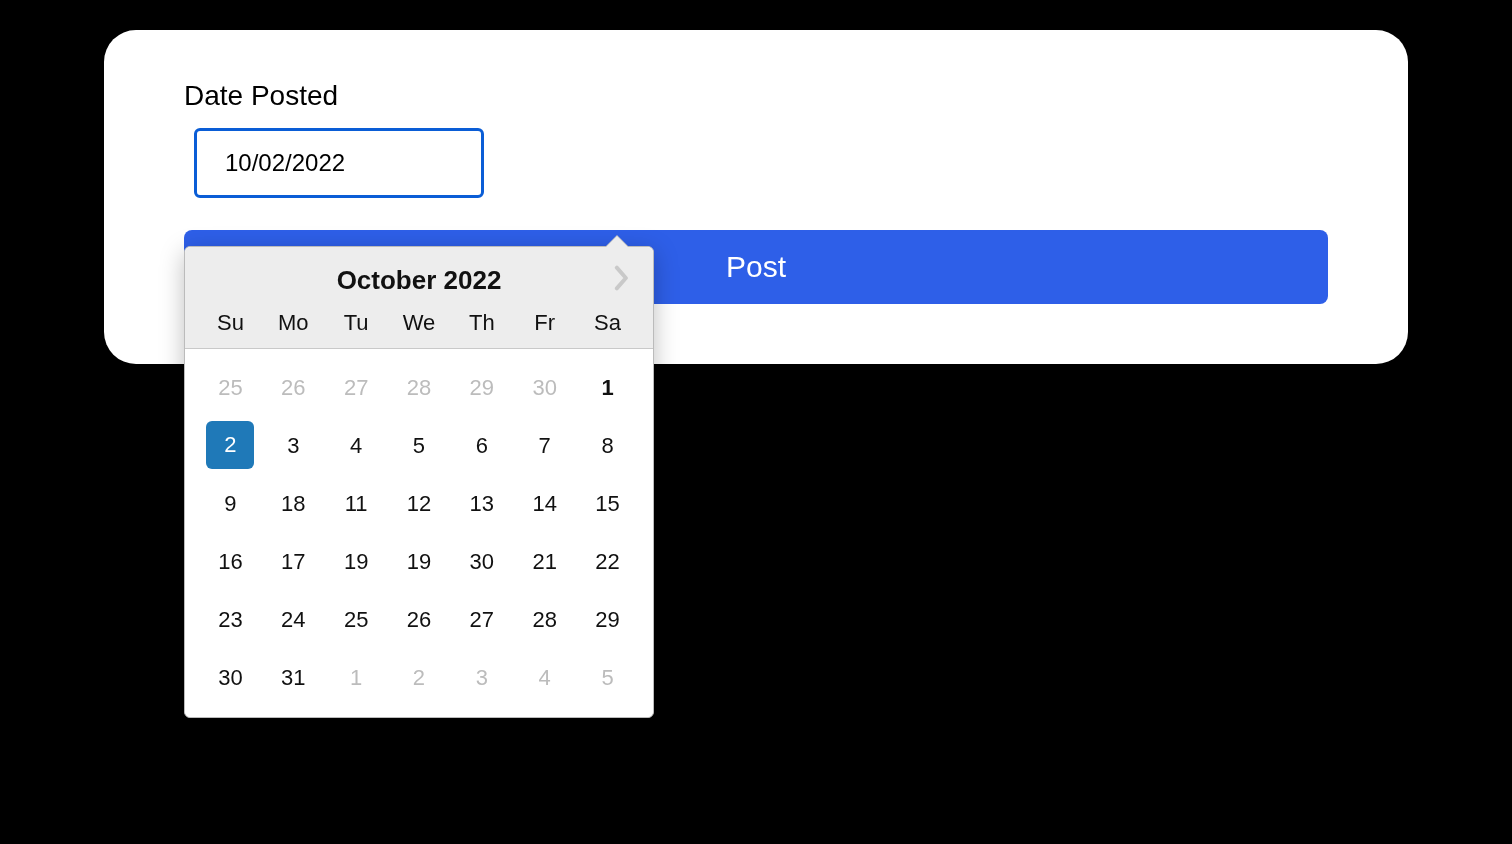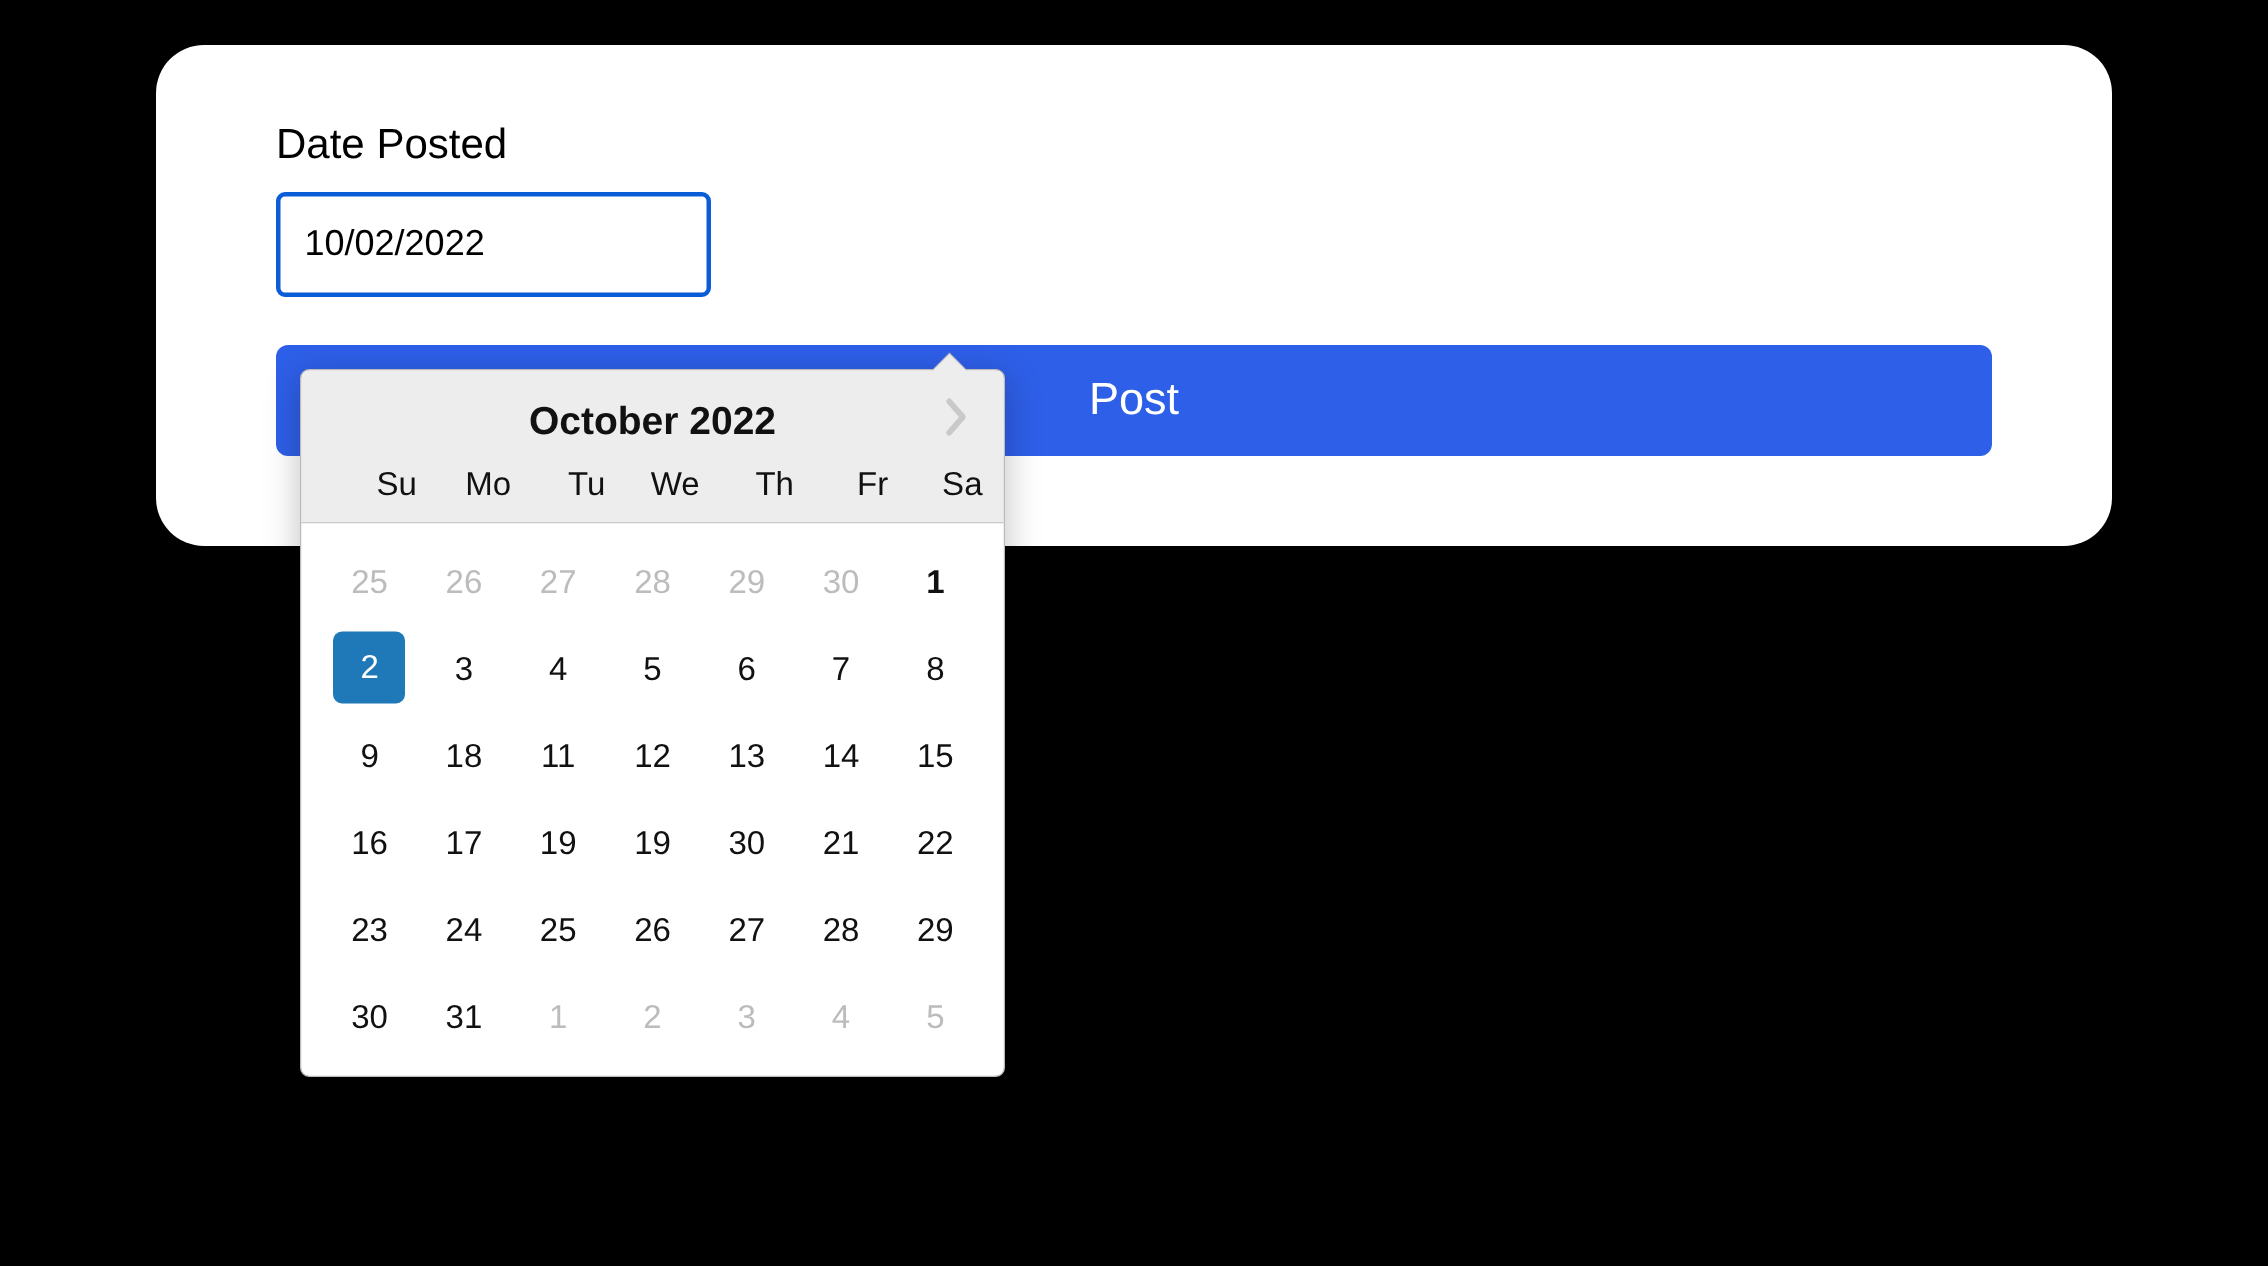--- a/index.html
+++ b/index.html
@@ -27,45 +27,46 @@
     }
     .field-label {
       font-size: 28px;
       color: #000;
       margin-bottom: 16px;
       font-weight: 400;
     }
     .date-input {
       border: 3px solid #0a5dd6;
       border-radius: 6px;
-      padding: 18px 16px;
+      padding: 18px 28px;
       font-size: 24px;
       width: 290px;
       font-family: inherit;
       outline: none;
       color: #000;
       background: #fff;
+      margin-left: 10px;
     }
     .post-button {
       margin-top: 32px;
       width: 100%;
       background: #2e5fe8;
       border: none;
       border-radius: 8px;
       color: #fff;
       font-size: 30px;
       padding: 20px 18px;
       font-family: inherit;
       cursor: pointer;
       font-weight: 400;
     }
     .calendar {
       position: absolute;
       top: 216px;
-      left: 96px;
+      left: 80px;
       width: 470px;
       background: #fff;
       border: 1px solid #bbb;
       border-radius: 6px;
       box-shadow: 0 6px 24px rgba(0,0,0,0.25);
       z-index: 10;
     }
     .calendar::before {
       content: "";
       position: absolute;
@@ -120,21 +121,21 @@
       height: 26px;
     }
     .cal-dow {
       display: grid;
       grid-template-columns: repeat(7, 1fr);
       padding: 6px 14px 12px 14px;
       background: #ededed;
       border-bottom: 1px solid #c9c9c9;
     }
     .cal-dow-cell {
-      text-align: right;
+      text-align: center;
       font-size: 22px;
       color: #111;
       font-weight: 400;
     }
     .cal-grid {
       display: grid;
       grid-template-columns: repeat(7, 1fr);
       padding: 14px;
       row-gap: 8px;
       background: #fff;

